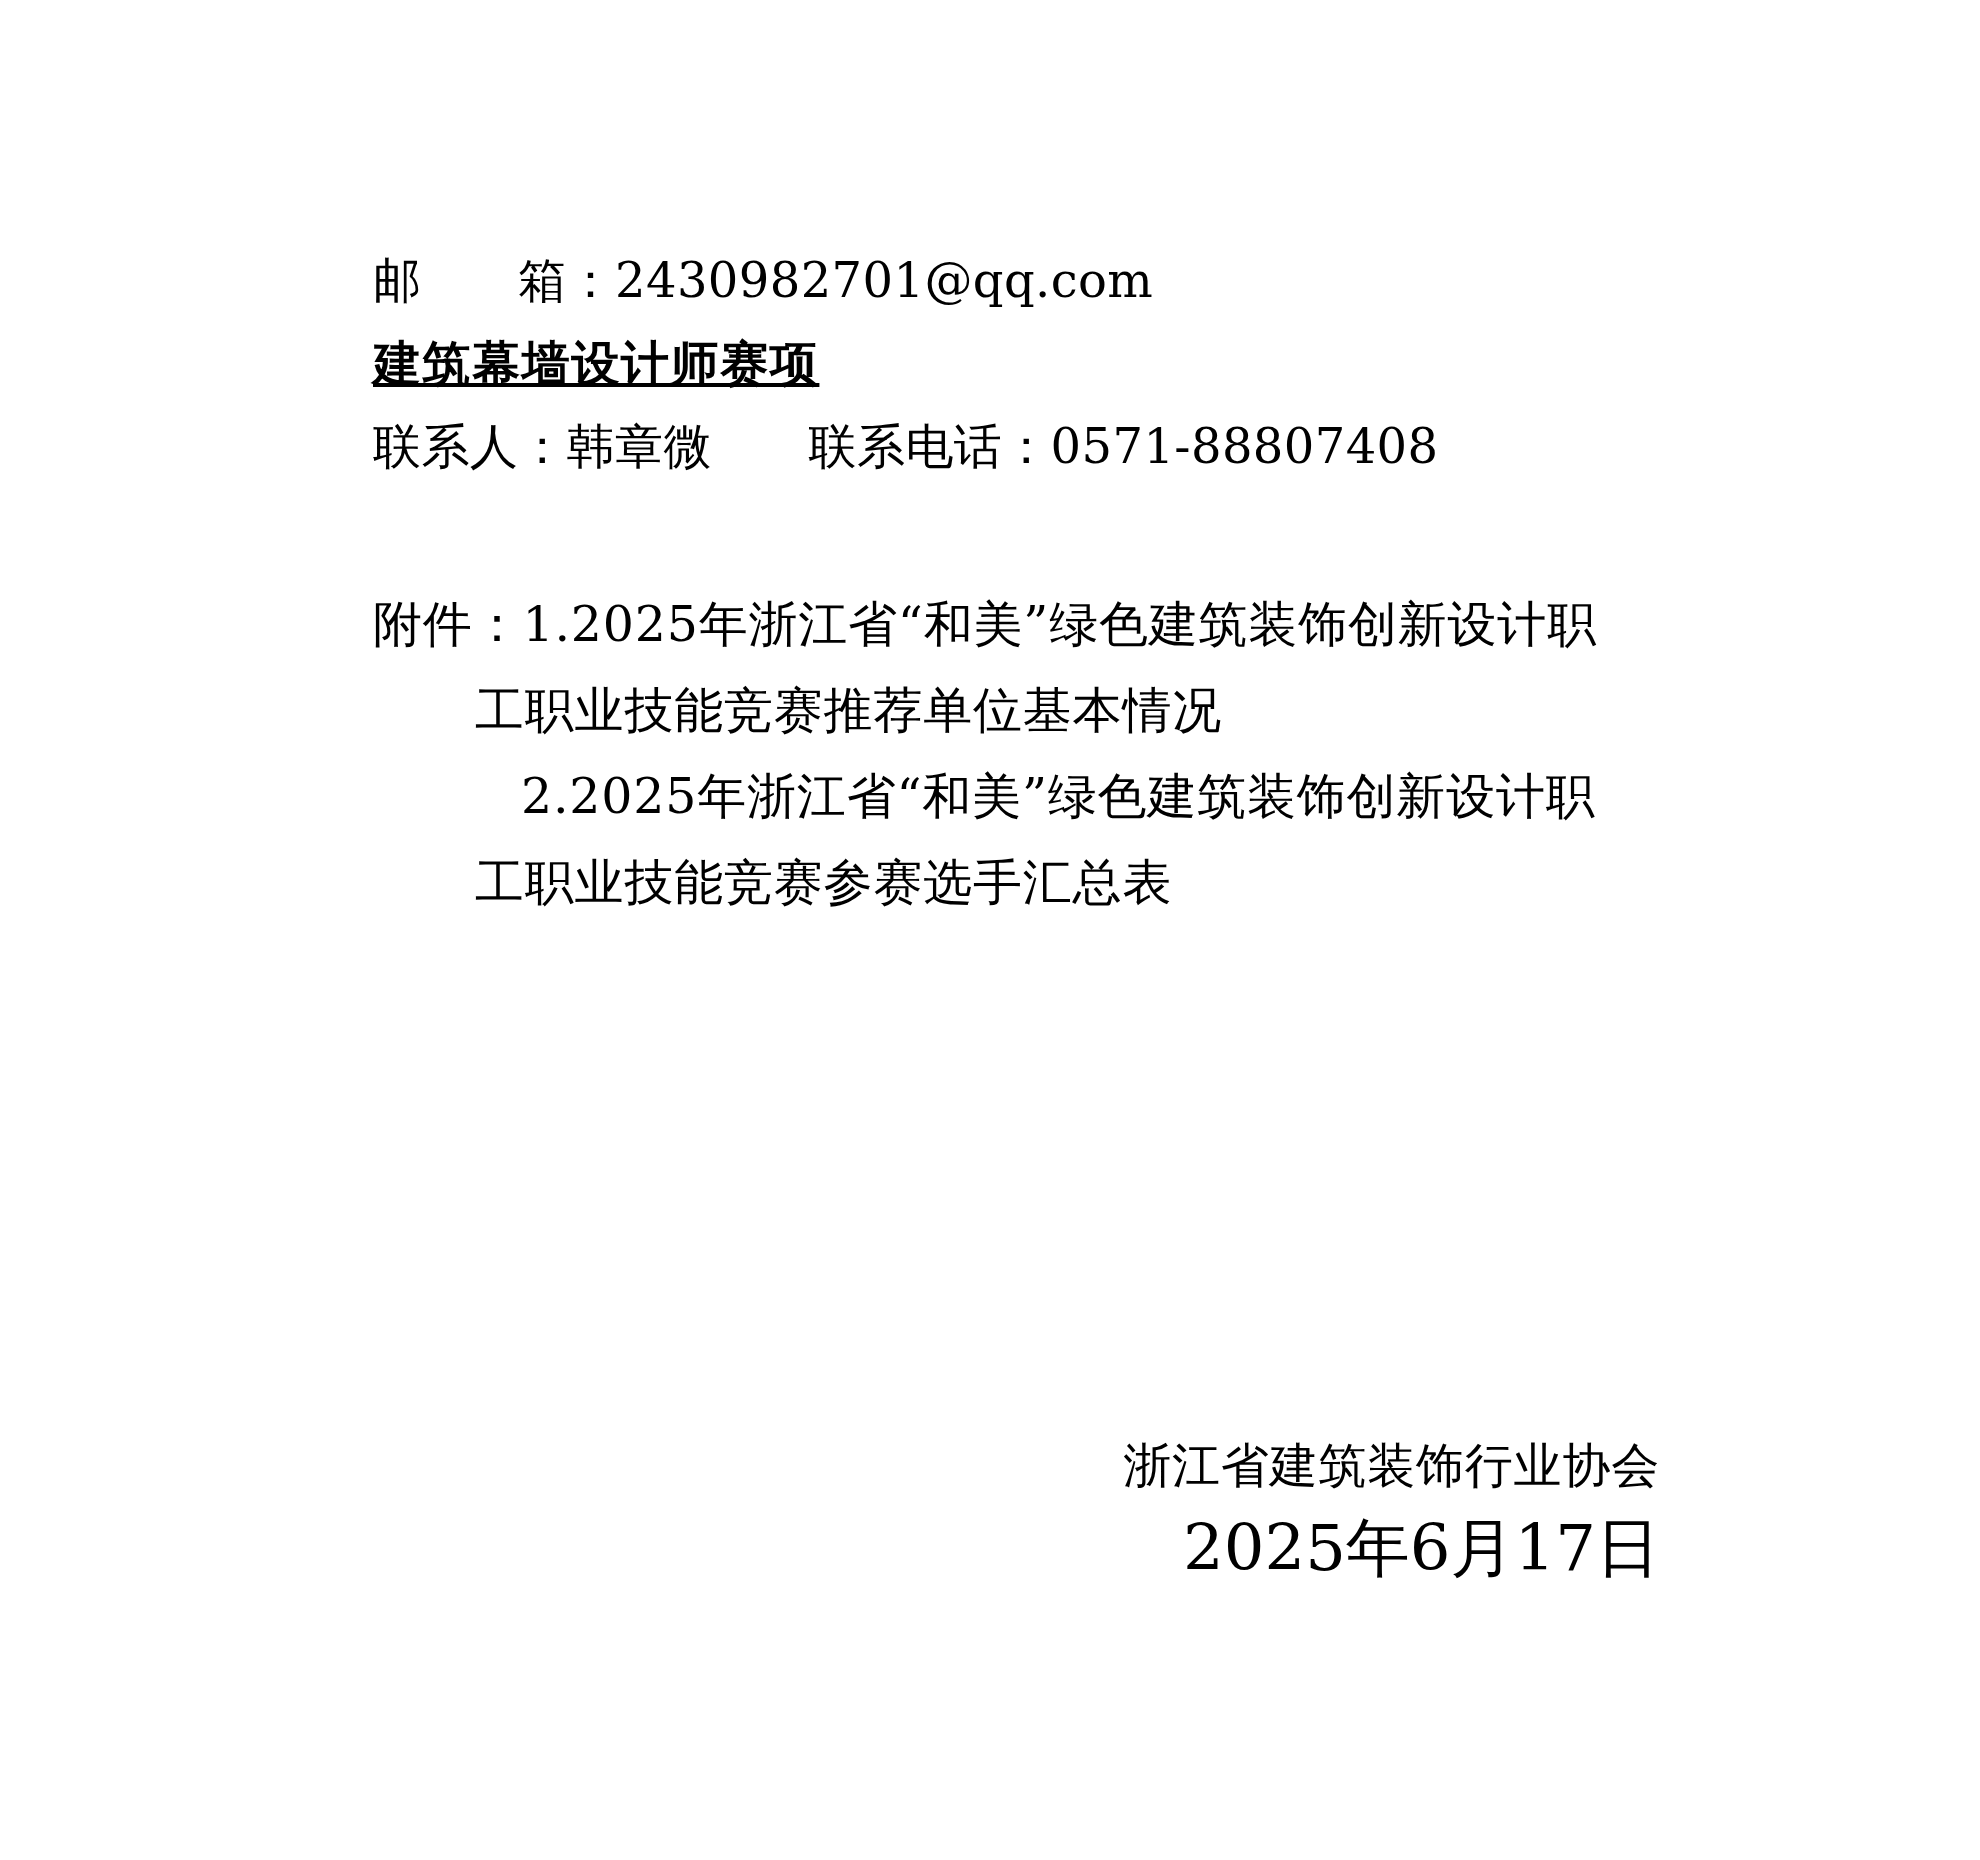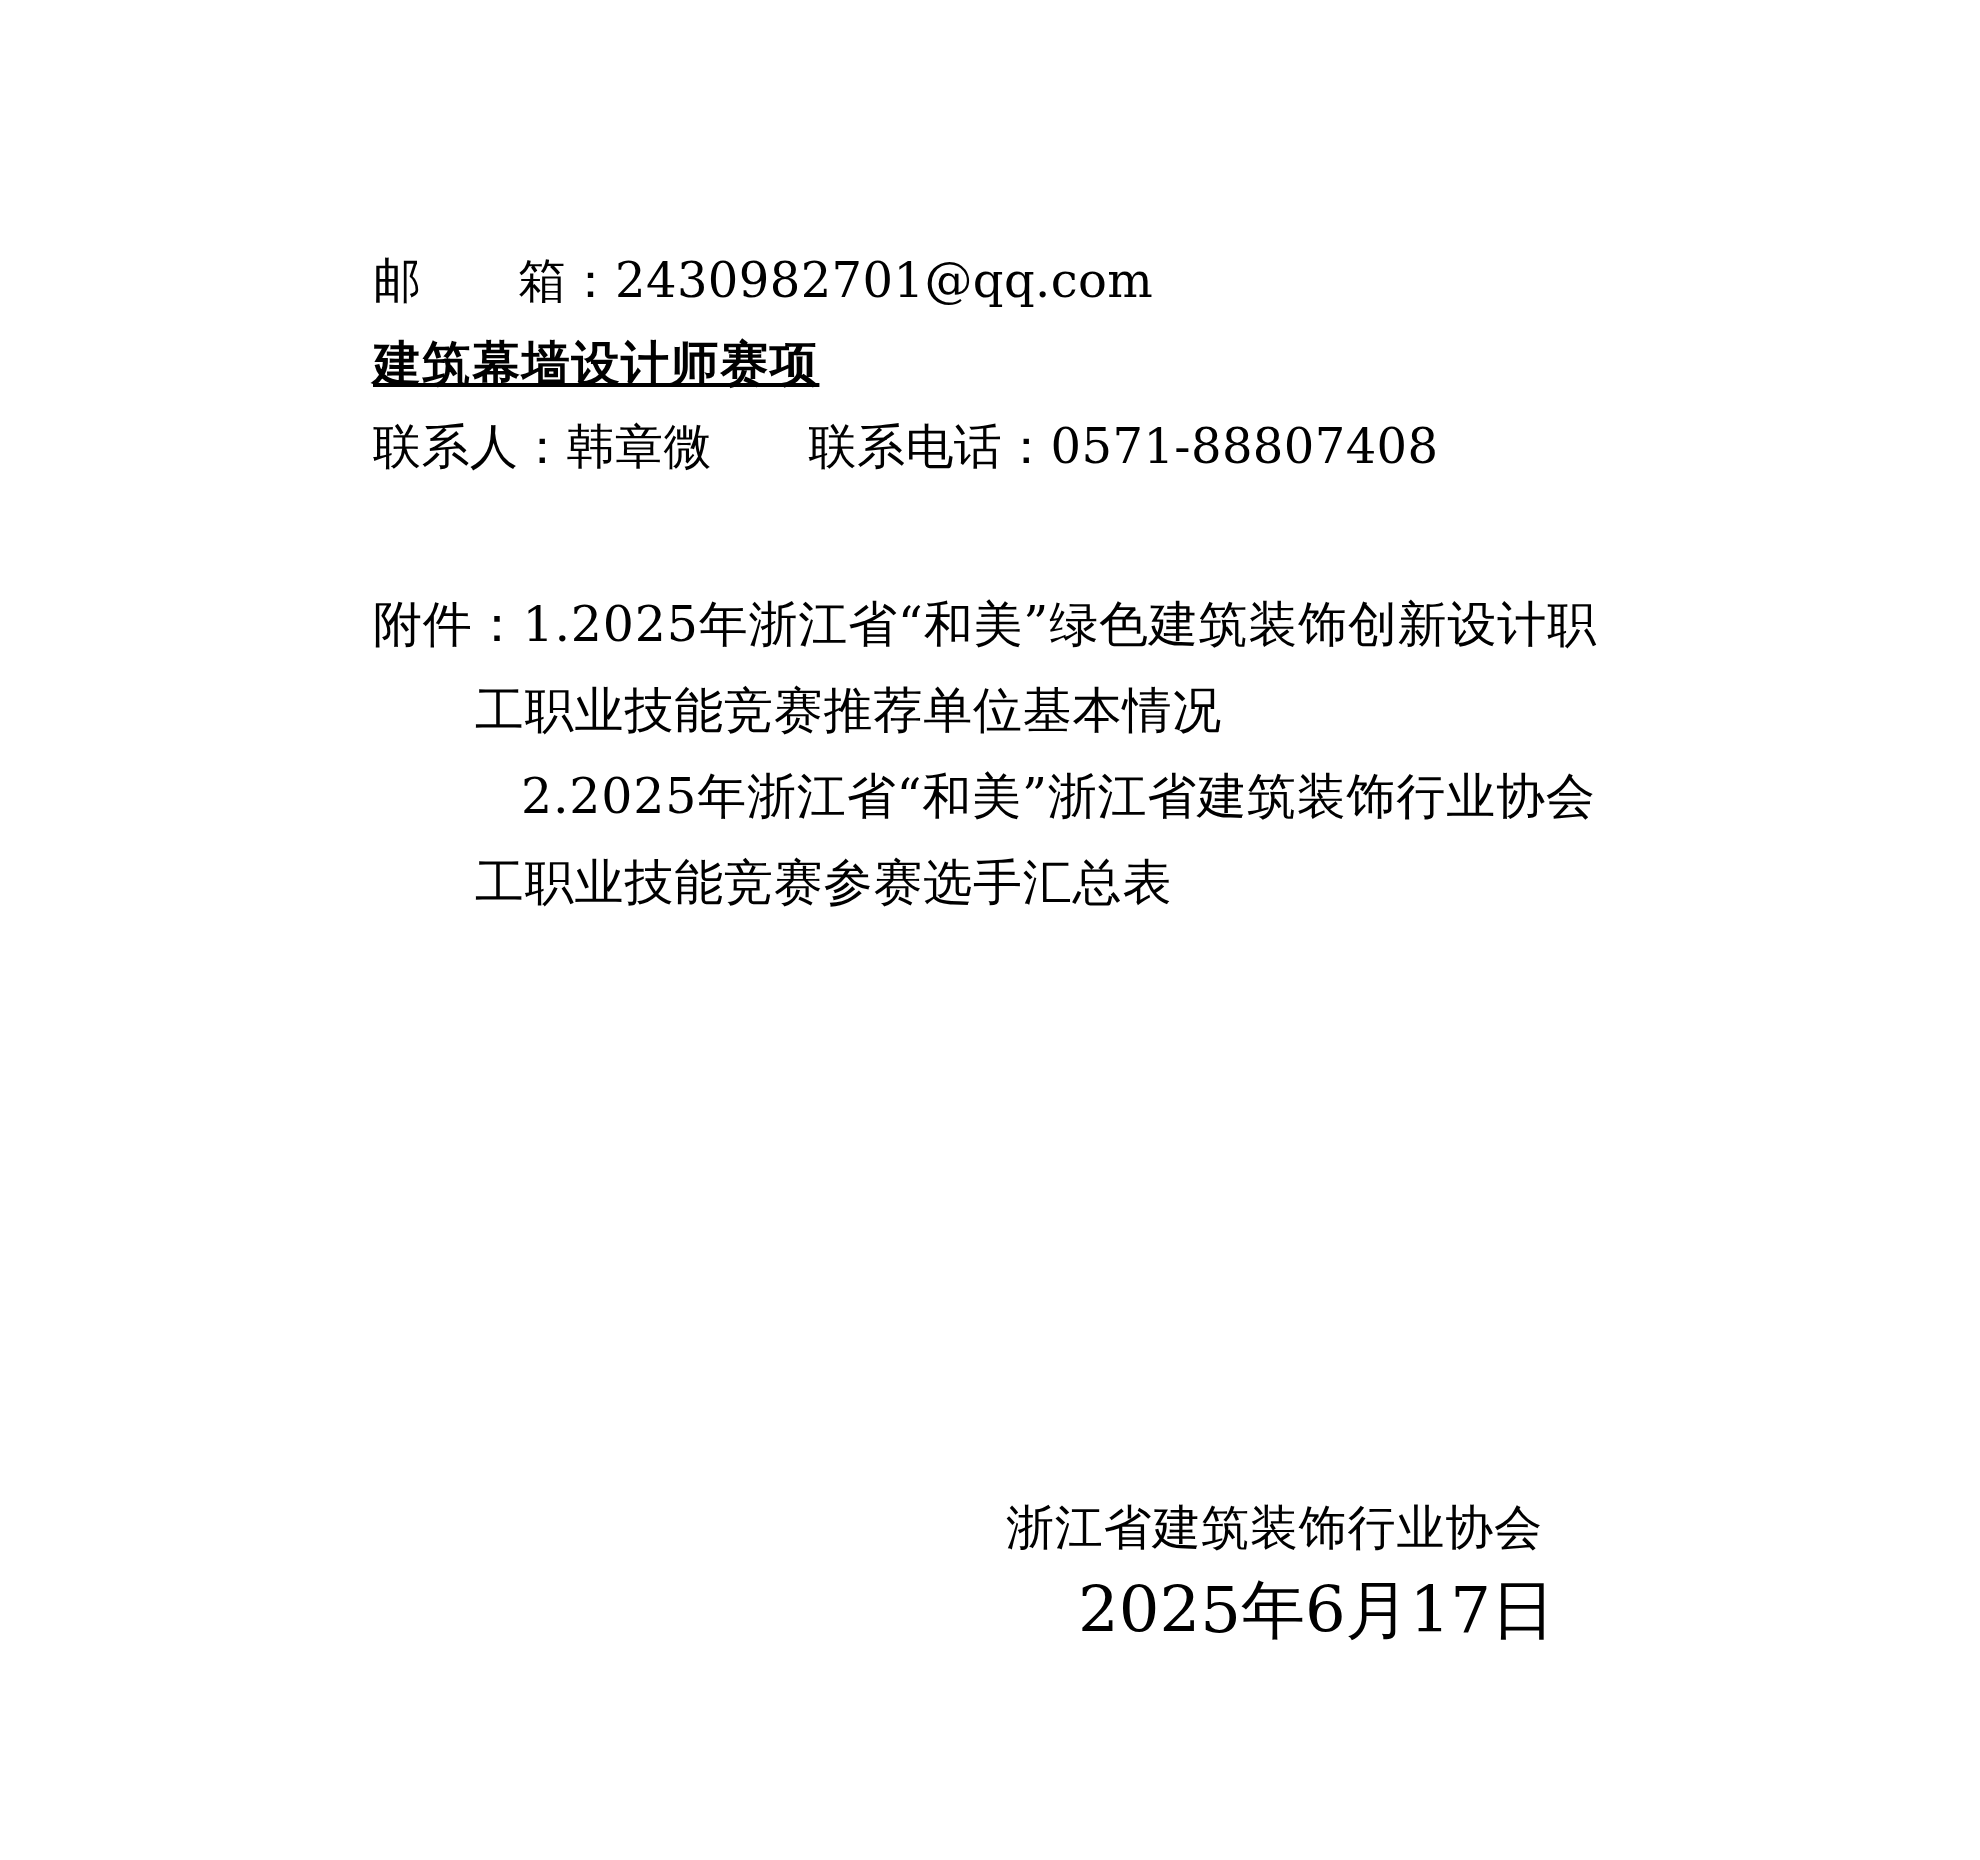--- a/index.html
+++ b/index.html
@@ -58,23 +58,23 @@
   }
   .indent-2 {
     padding-left: 148px;
   }
   .indent-3 {
     padding-left: 102px;
   }
   .signature {
     position: absolute;
     left: 1006px;
-    top: 1486px;
+    top: 1424px;
     width: 654px;
-    text-align: left;
+    text-align: right;
   }
   .sig-line {
     font-size: 48px;
     line-height: 83px;
     white-space: pre;
     letter-spacing: 0.8px;
   }
   .sig-date {
     font-size: 64px;
     line-height: 83px;
@@ -95,21 +95,21 @@
     <div class="line bold">建筑幕墙设计师赛项</div>
 
     <div class="line">联系人：韩章微　　联系电话：0571-88807408</div>
 
 
     <div class="spacer-lg"></div>
 
     <div class="attach-block">
       <div class="attach-line">附件：1.2025年浙江省“和美”绿色建筑装饰创新设计职</div>
       <div class="attach-line indent-1">工职业技能竞赛推荐单位基本情况</div>
-      <div class="attach-line indent-2">2.2025年浙江省“和美”浙江省建筑装饰行业协会</div>
+      <div class="attach-line indent-2">2.2025年浙江省“和美”绿色建筑装饰创新设计职</div>
       <div class="attach-line indent-3">工职业技能竞赛参赛选手汇总表</div>
     </div>
 
   </div>
 
   <div class="signature">
     <div class="sig-line">浙江省建筑装饰行业协会</div>
     <div class="sig-date">2025年6月17日</div>
   </div>
 

